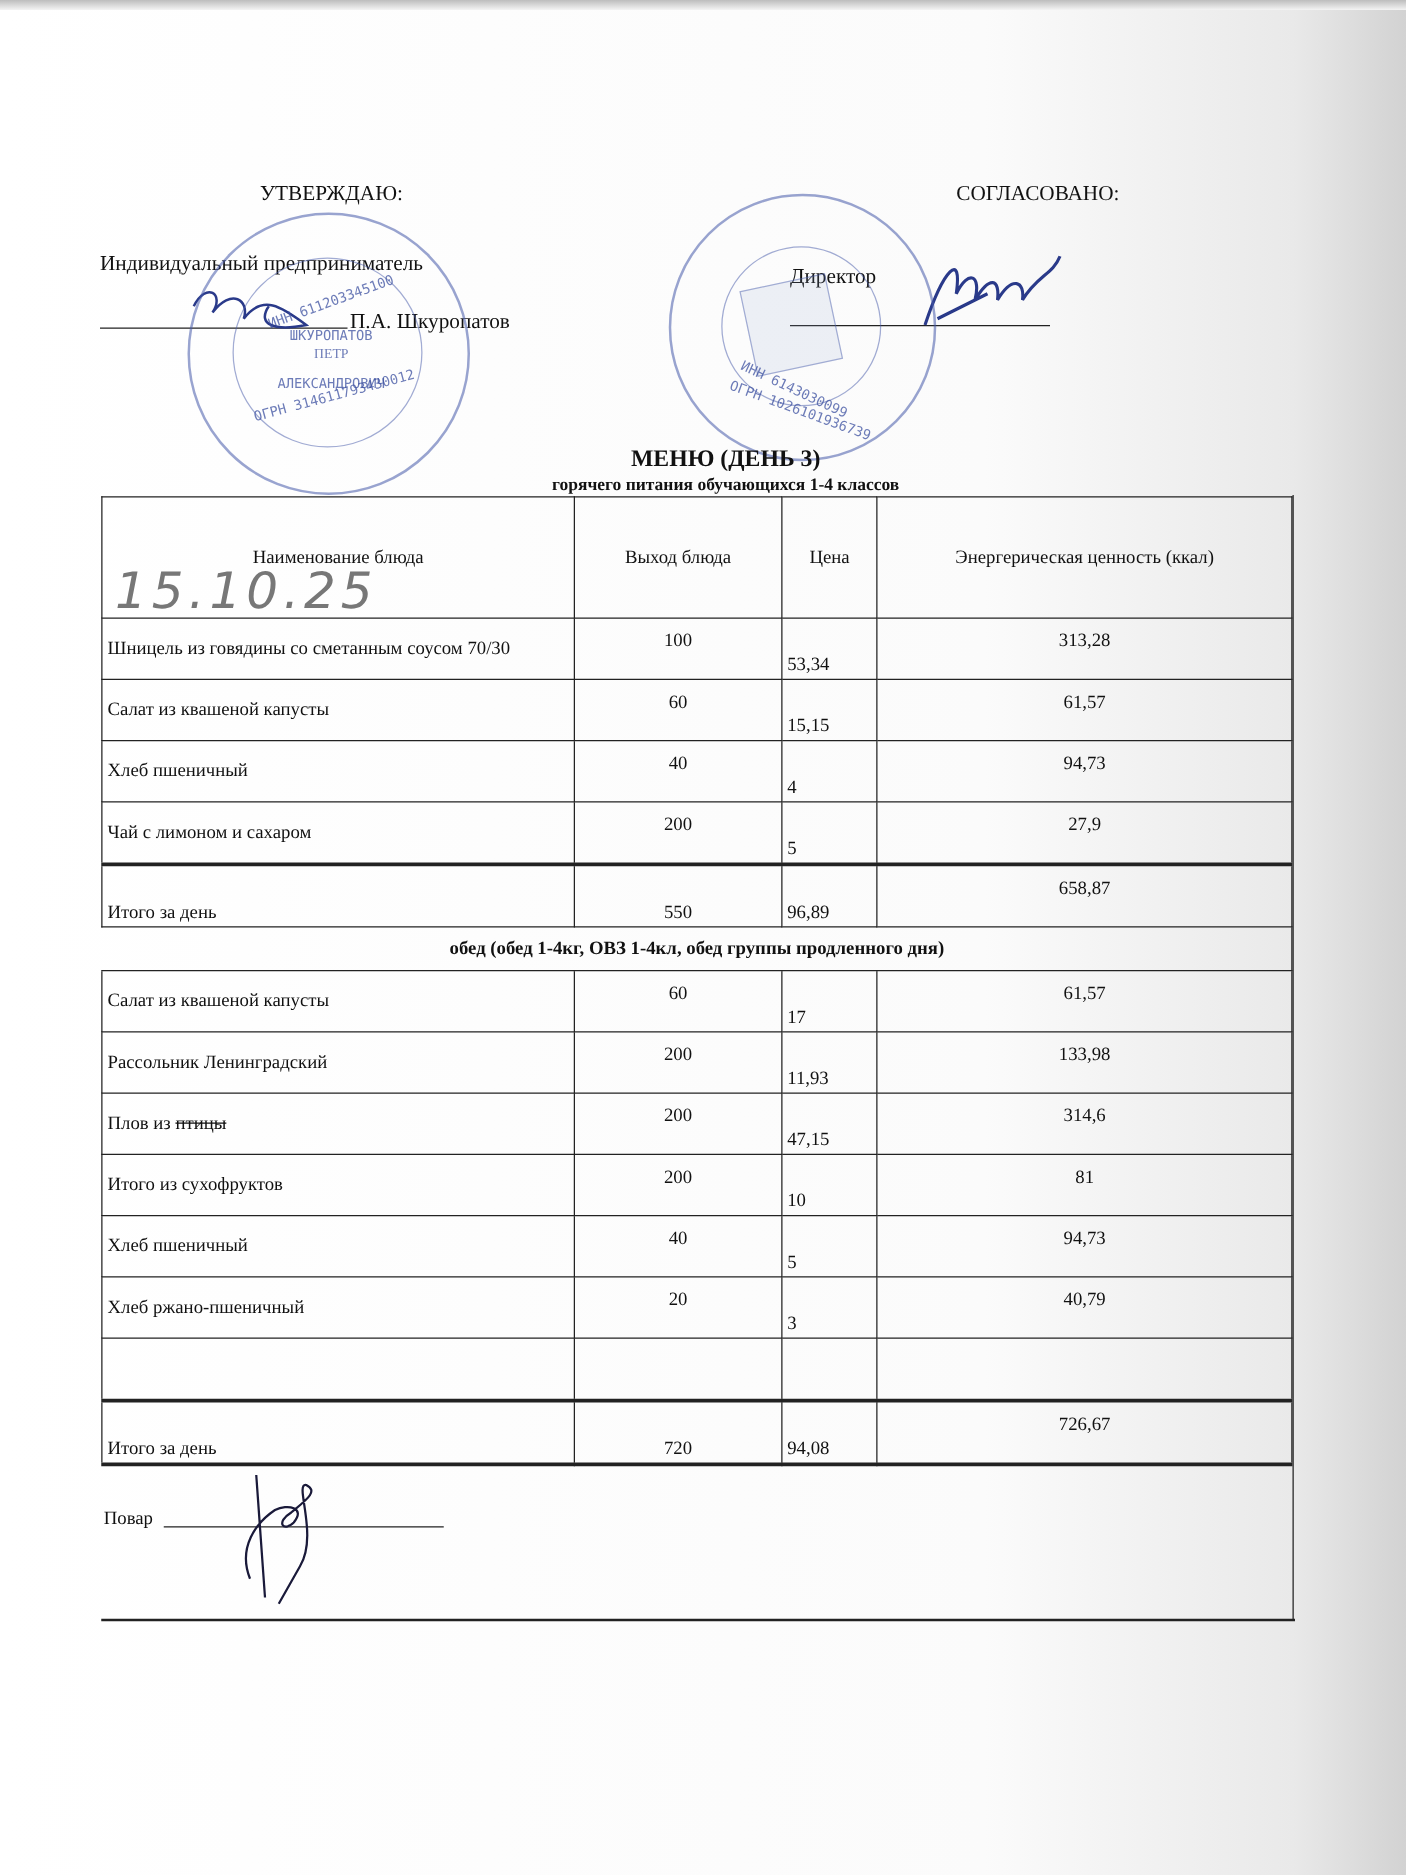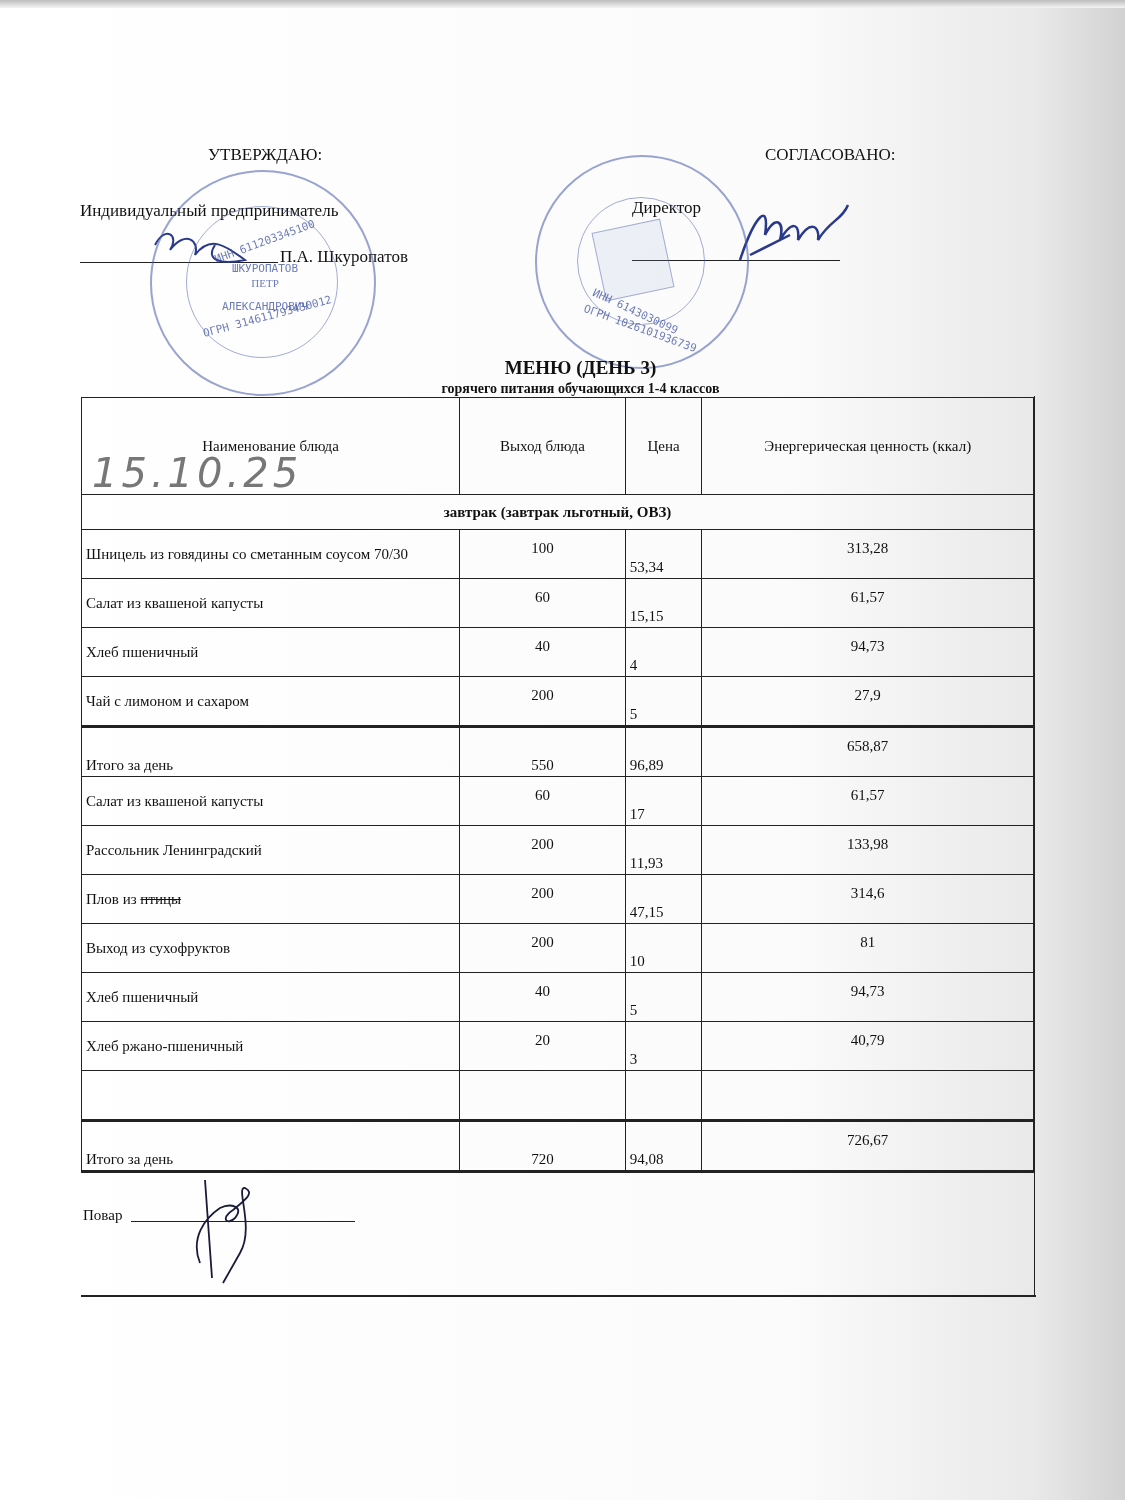--- a/index.html
+++ b/index.html
@@ -48,21 +48,21 @@
 <div class="stamp" style="left:150px;top:170px;width:222px;height:222px;">
   <div class="stamp-inner" style="left:34px;top:34px;width:150px;height:150px;"></div>
 </div>
 <div class="stamp-text" style="left:205px;top:235px;width:120px;transform:rotate(-20deg);">ИНН 611203345100</div>
 <div class="stamp-text" style="left:205px;top:262px;width:120px;">ШКУРОПАТОВ</div>
 <div class="stamp-text" style="left:205px;top:276px;width:120px;font-family:Liberation Serif, serif;">ПЕТР</div>
 <div class="stamp-text" style="left:200px;top:300px;width:130px;">АЛЕКСАНДРОВИЧ</div>
 <div class="stamp-text" style="left:200px;top:310px;width:135px;transform:rotate(-15deg);">ОГРН 314611793430012</div>
 
 <div class="abs hdr" style="left:765px;top:145px;">СОГЛАСОВАНО:</div>
-<div class="abs hdr" style="left:632px;top:198px;">Директор</div>
+<div class="abs hdr" style="left:632px;top:211px;">Директор</div>
 <div class="sigline" style="left:632px;top:260px;width:208px;"></div>
 <svg class="abs" style="left:730px;top:195px;" width="130" height="75">
   <path d="M10 65 C25 20,40 5,35 40 C45 20,55 25,50 45 C62 25,70 28,68 45 C80 25,90 30,88 45 C100 25,112 25,118 10 M20 60 L60 40" fill="none" stroke="#2a3a8a" stroke-width="2.5"></path>
 </svg>
 
 <div class="stamp" style="left:535px;top:155px;width:210px;height:210px;">
   <div class="stamp-inner" style="left:40px;top:40px;width:126px;height:126px;"></div>
 </div>
 <div class="abs" style="left:598px;top:225px;width:68px;height:68px;border:1.5px solid rgba(70,90,170,0.45);transform:rotate(-12deg);background:rgba(150,170,210,0.15);"></div>
 <div class="stamp-text" style="left:570px;top:305px;width:130px;transform:rotate(25deg);">ИНН 6143030099</div>
@@ -73,23 +73,20 @@
 
 <div class="frame" style="left:1034px;top:396px;height:900px;"></div>
 
 <table class="menu" style="left:81px;top:397px;width:953px;">
   <tbody>
       <tr class="hrow">
     <td class="c1">Наименование блюда</td>
     <td class="c2">Выход блюда</td>
     <td class="c3">Цена</td>
     <td class="c4">Энергерическая ценность (ккал)</td>
-  </tr>
-  <tr class="secrow">
-    <td colspan="4">завтрак (завтрак льготный, ОВЗ)</td>
   </tr>
   <tr class="row">
     <td class="c1">Шницель из говядины со сметанным соусом 70/30</td>
     <td class="c2">100</td>
     <td class="c3">53,34</td>
     <td class="c4">313,28</td>
   </tr>
   <tr class="row">
     <td class="c1">Салат из квашеной капусты</td>
     <td class="c2">60</td>
@@ -107,40 +104,43 @@
     <td class="c2">200</td>
     <td class="c3">5</td>
     <td class="c4">27,9</td>
   </tr>
   <tr class="total" style="border-top:3px solid #222;">
     <td class="c1">Итого за день</td>
     <td class="c2">550</td>
     <td class="c3">96,89</td>
     <td class="c4">658,87</td>
   </tr>
+  <tr class="secrow" style="border-left:1.5px solid transparent;">
+    <td colspan="4" style="border-left:none;">обед (обед 1-4кг, ОВЗ 1-4кл, обед группы продленного дня)</td>
+  </tr>
   <tr class="row">
     <td class="c1">Салат из квашеной капусты</td>
     <td class="c2">60</td>
     <td class="c3">17</td>
     <td class="c4">61,57</td>
   </tr>
   <tr class="row">
     <td class="c1">Рассольник Ленинградский</td>
     <td class="c2">200</td>
     <td class="c3">11,93</td>
     <td class="c4">133,98</td>
   </tr>
   <tr class="row">
     <td class="c1"><span>Плов из </span><span class="strike">птицы</span></td>
     <td class="c2">200</td>
     <td class="c3">47,15</td>
     <td class="c4">314,6</td>
   </tr>
   <tr class="row">
-    <td class="c1">Выход из сухофруктов</td>
+    <td class="c1">Итого из сухофруктов</td>
     <td class="c2">200</td>
     <td class="c3">10</td>
     <td class="c4">81</td>
   </tr>
   <tr class="row">
     <td class="c1">Хлеб пшеничный</td>
     <td class="c2">40</td>
     <td class="c3">5</td>
     <td class="c4">94,73</td>
   </tr>

